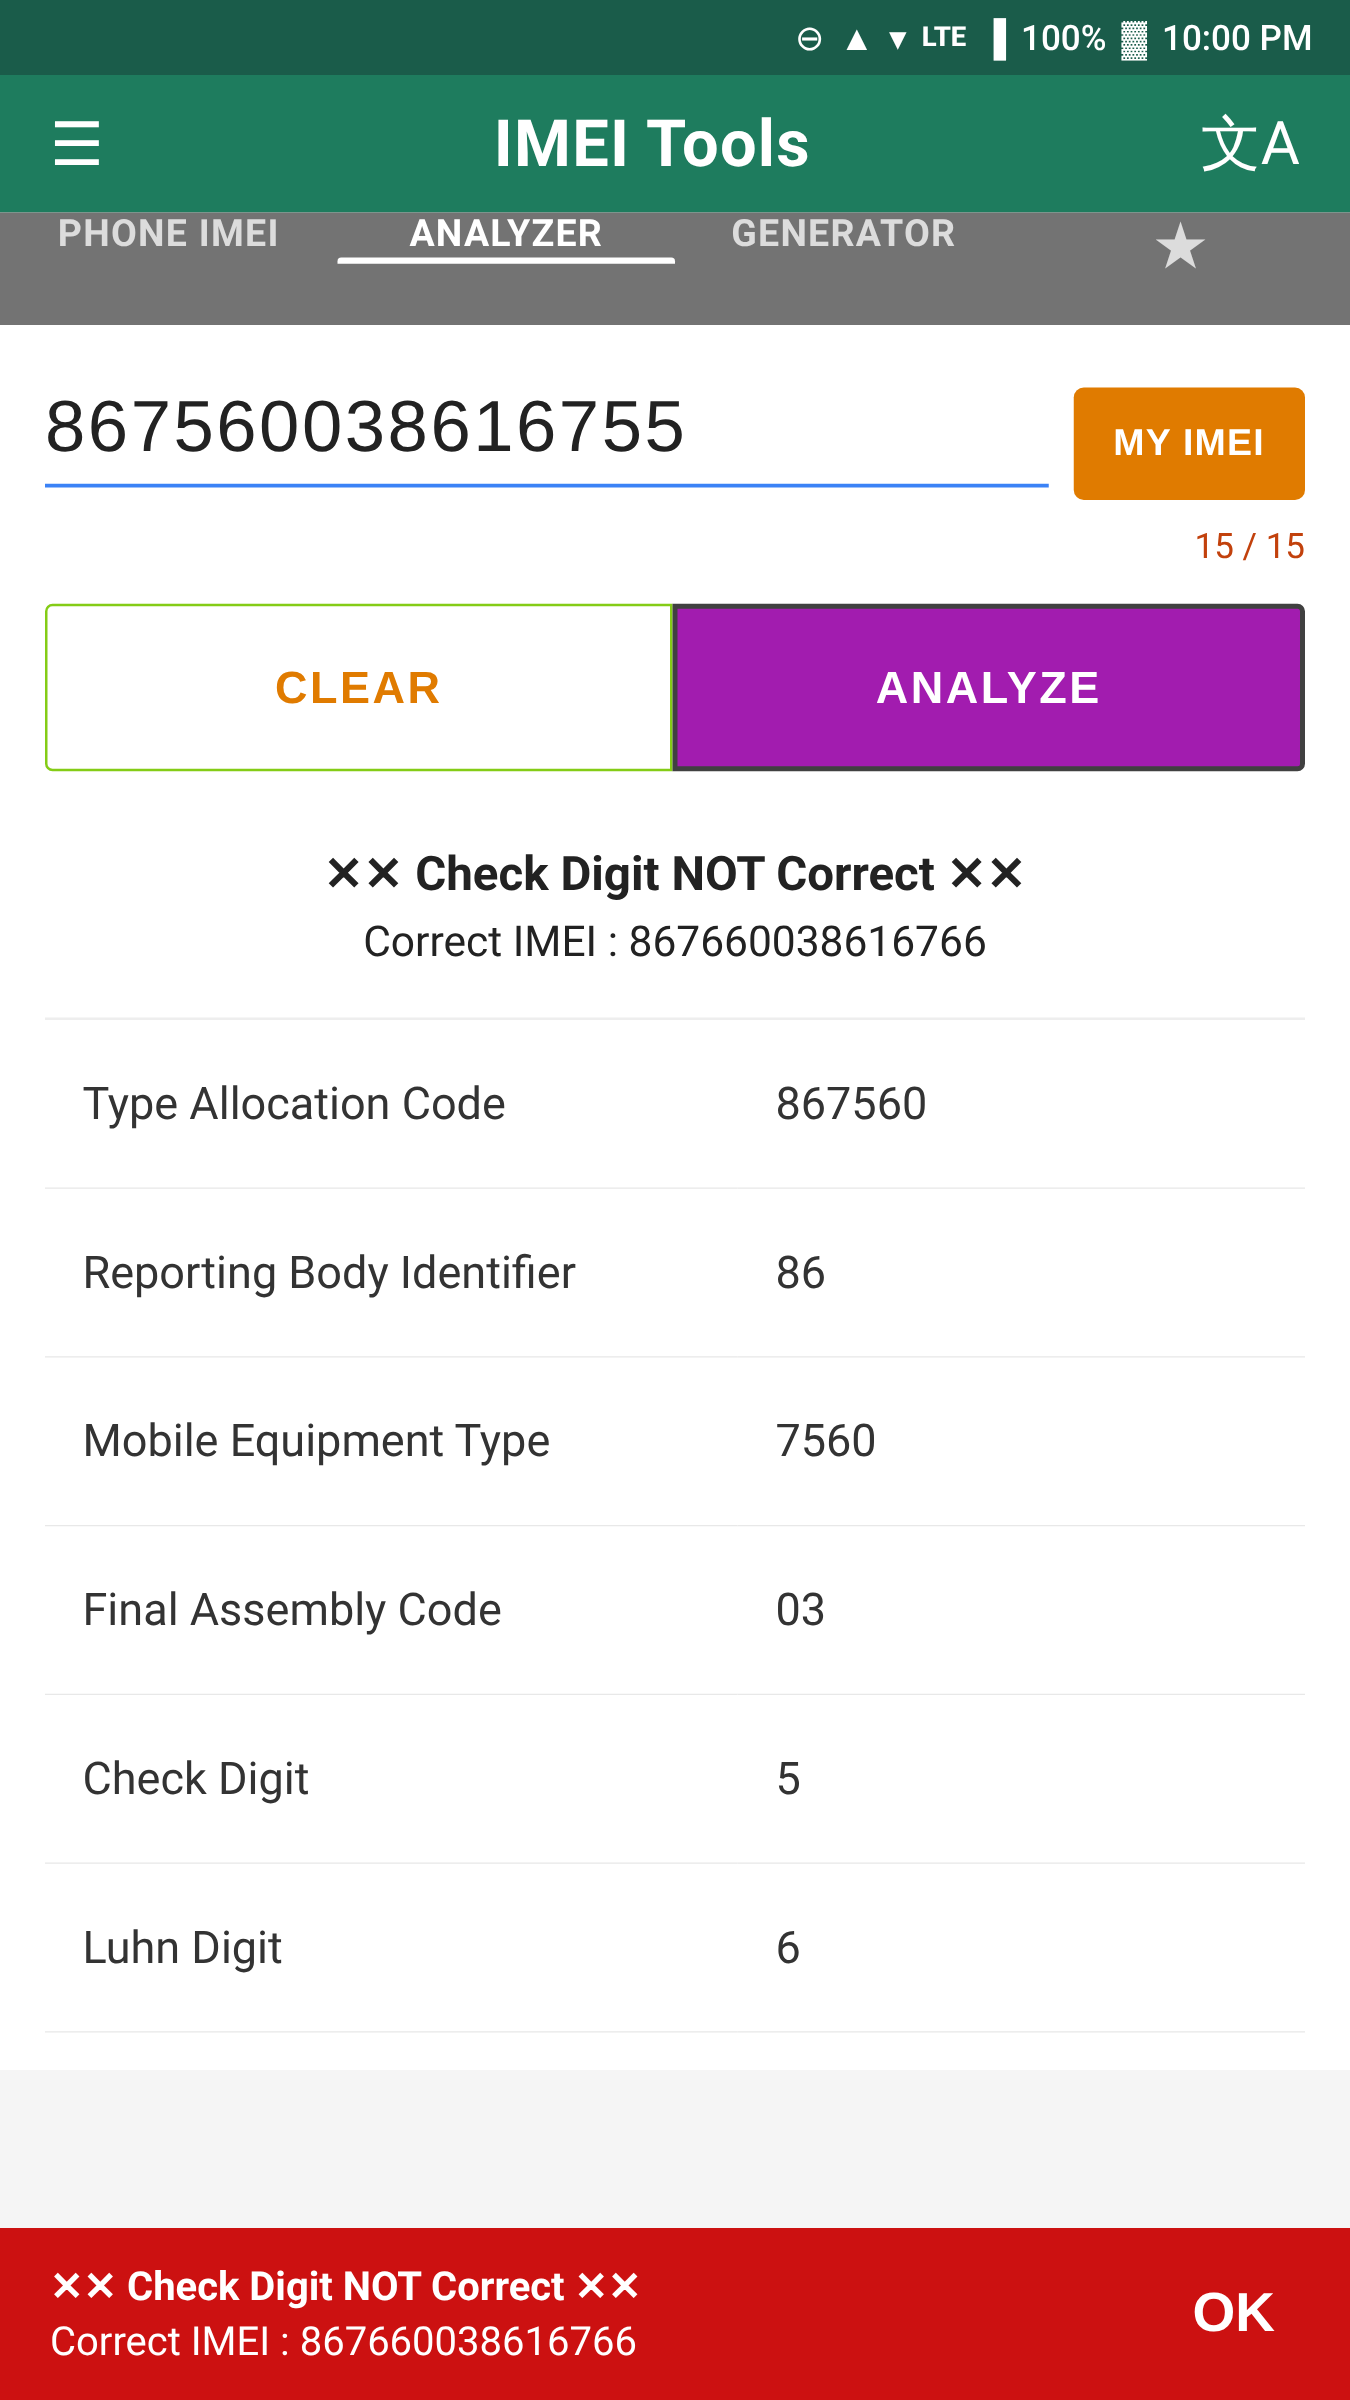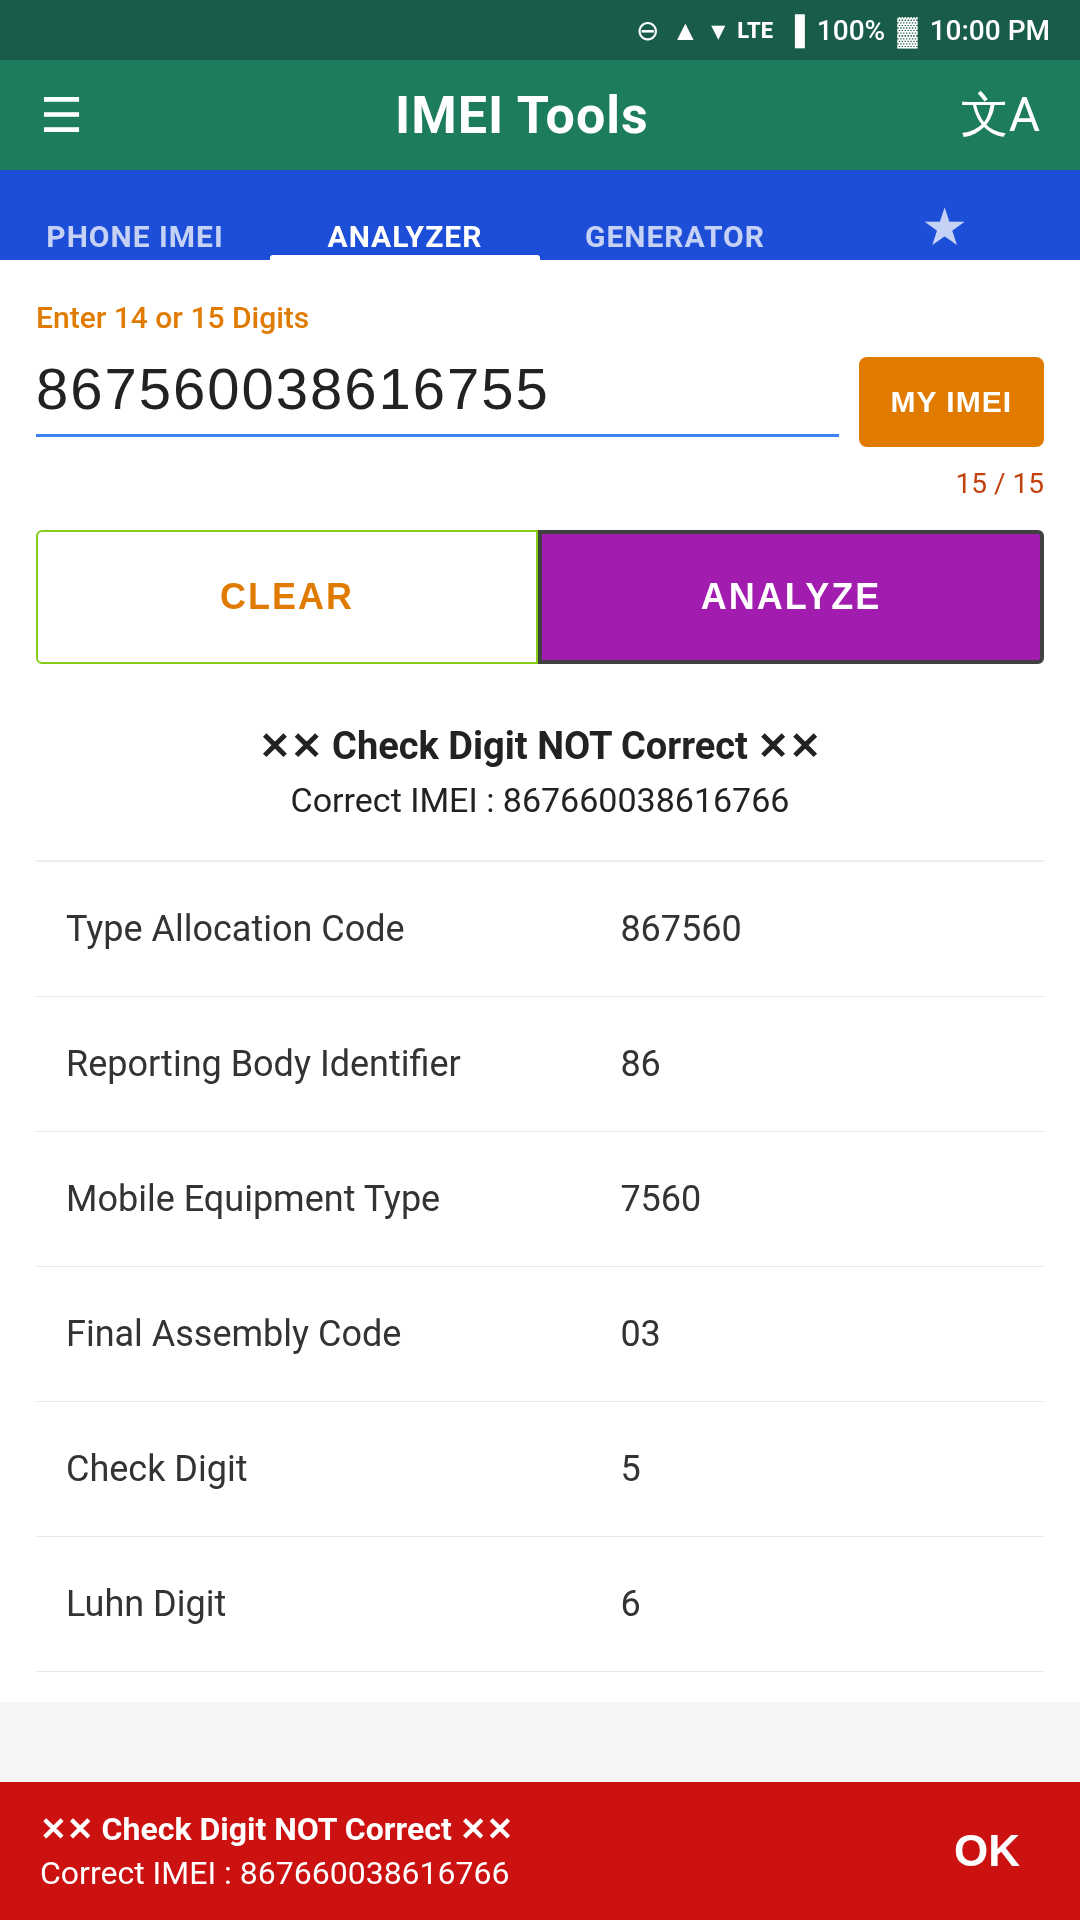--- a/index.html
+++ b/index.html
@@ -56,23 +56,23 @@
       cursor: pointer;
     }
     .translate-icon {
       color: white;
       font-size: 48px;
       cursor: pointer;
     }
 
     
     .tabs-bar {
-      background: #1d4ed8;
-      display: flex;
-      align-items: flex-end;
+      background: #737373;
+      display: flex;
+      align-items: flex-start;
       height: 90px;
     }
     .tab {
       flex: 1;
       display: flex;
       align-items: center;
       justify-content: center;
       color: rgba(255,255,255,0.75);
       font-size: 30px;
       font-weight: 700;
@@ -293,21 +293,20 @@
   <div class="tab">
     <span>GENERATOR</span>
   </div>
   <div class="tab">
     <span class="tab-star">★</span>
   </div>
 </div>
 
 <div class="main-content">
 
-  <div class="input-hint">Enter 14 or 15 Digits</div>
 
   <div class="input-row">
     <div class="imei-input-wrapper">
       <input class="imei-input" type="text" value="867560038616755" style="">
     </div>
     <button class="my-imei-btn">MY IMEI</button>
   </div>
 
   <div class="char-count">15 / 15</div>
 

